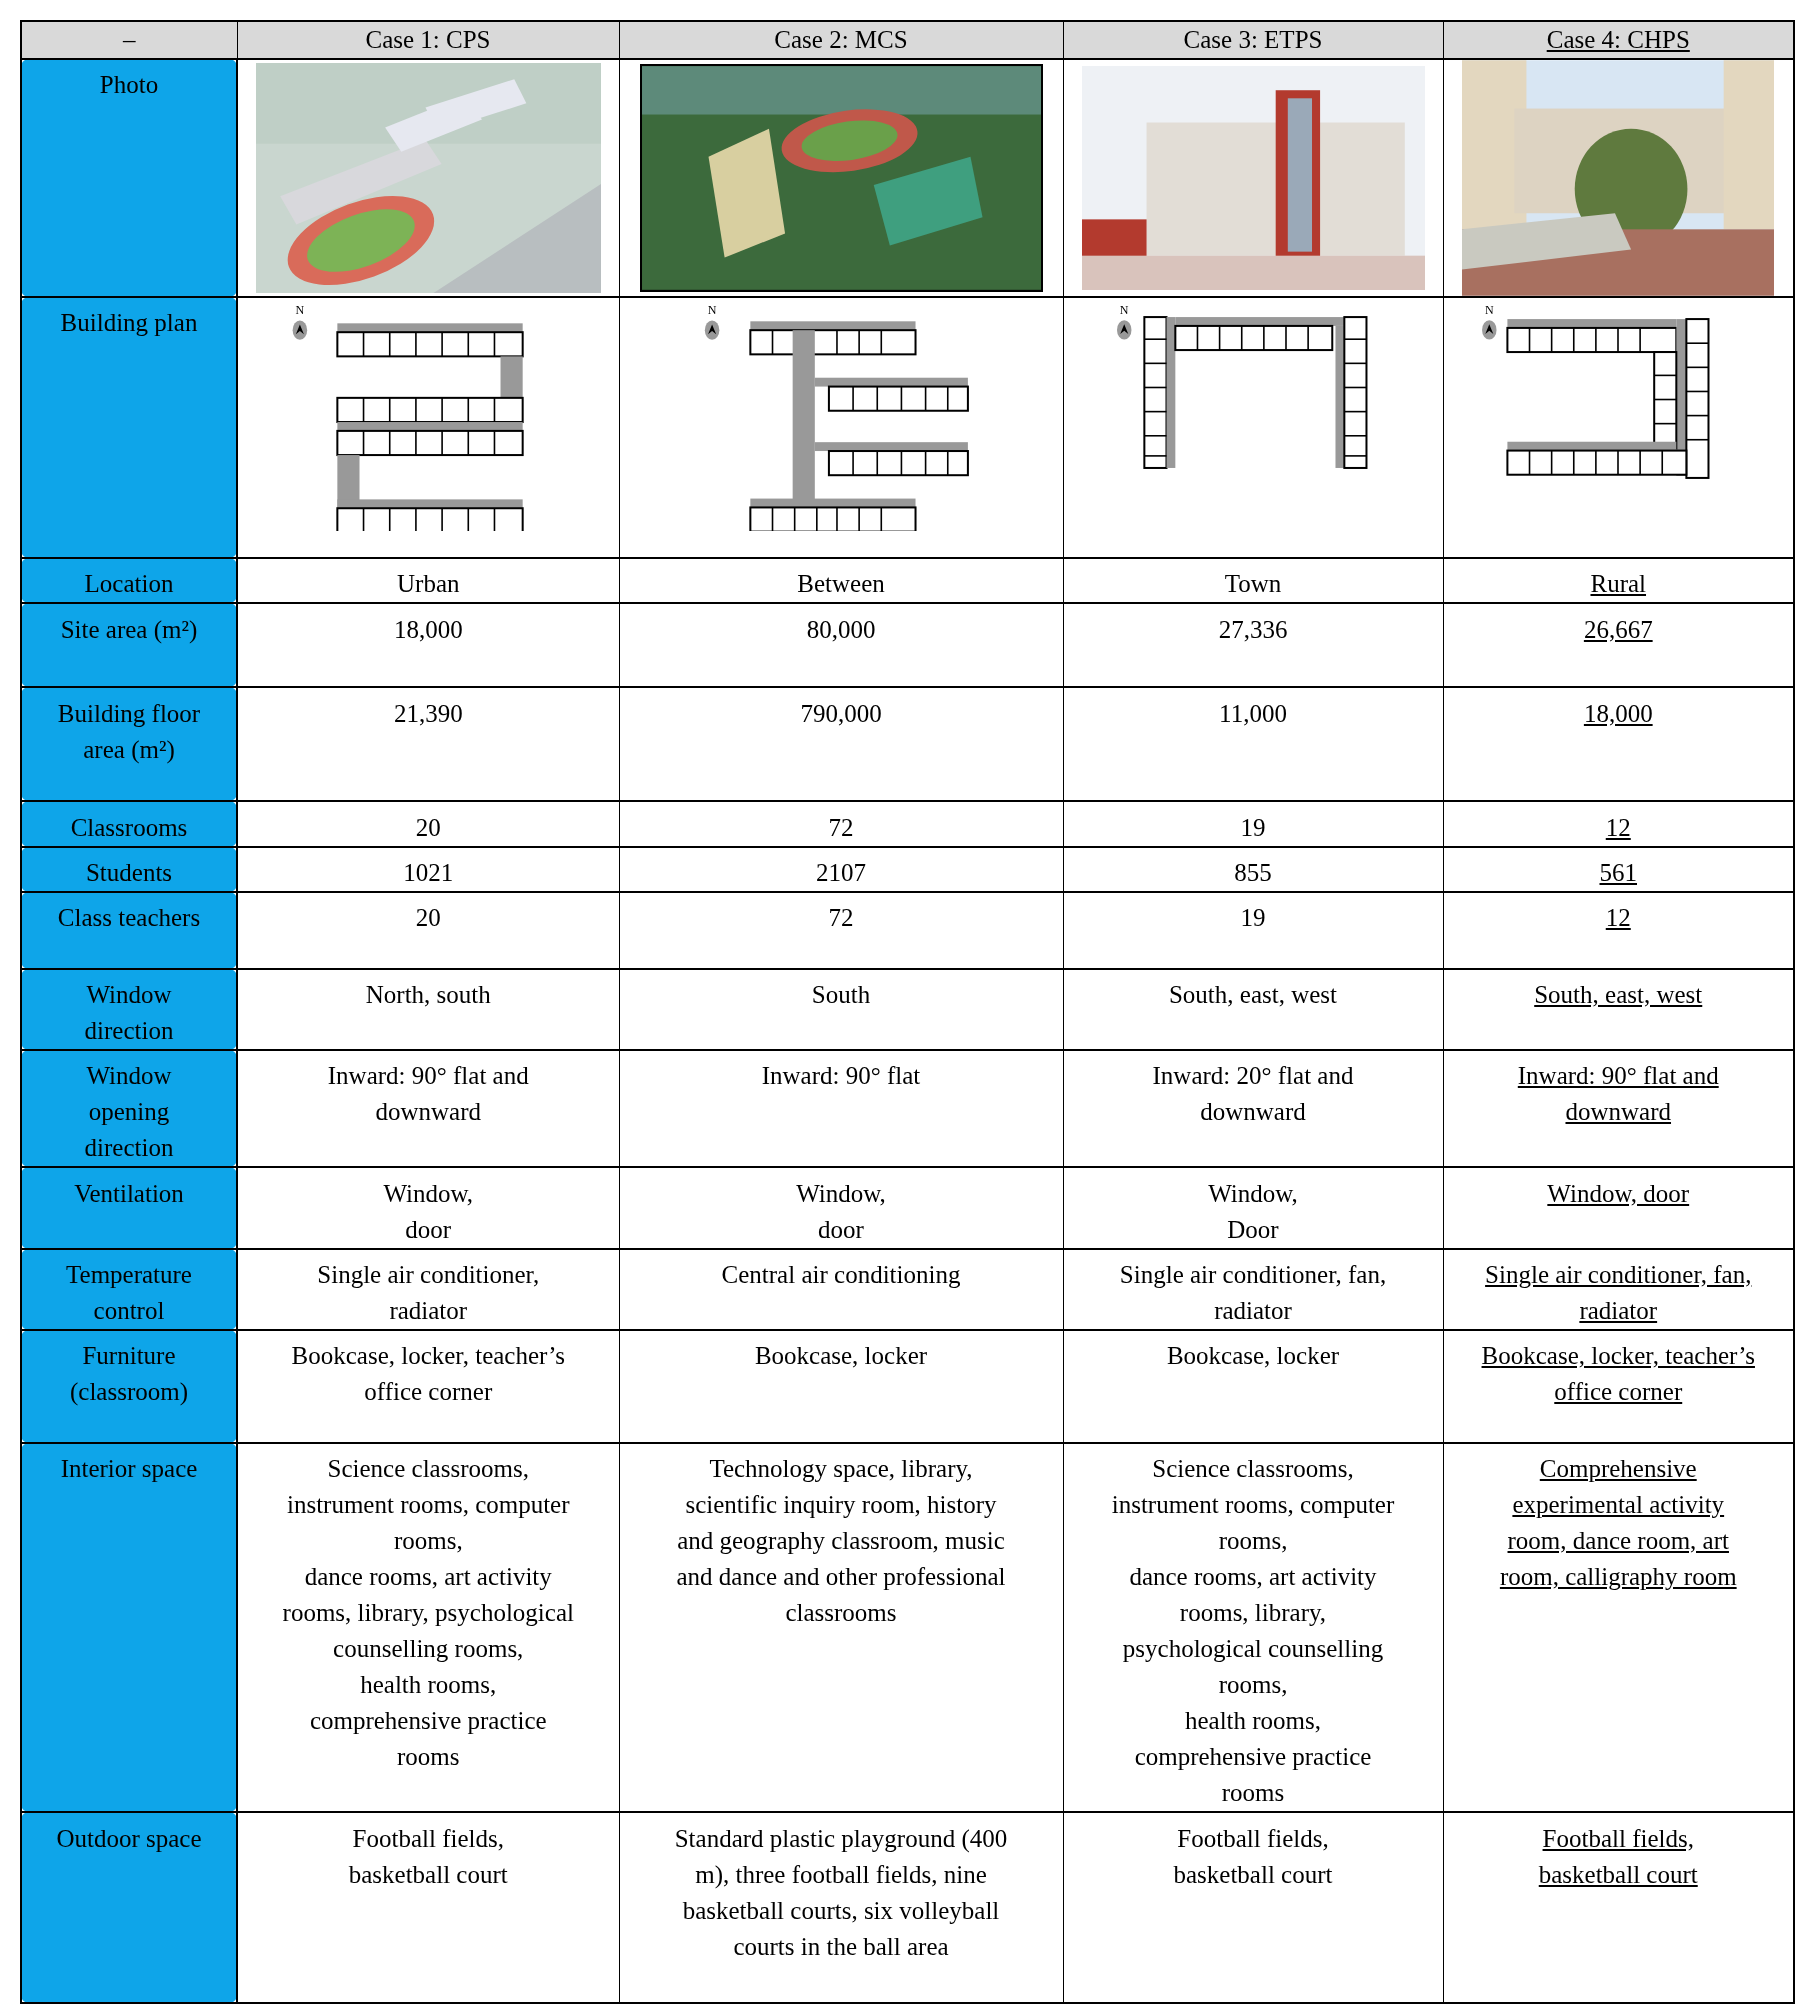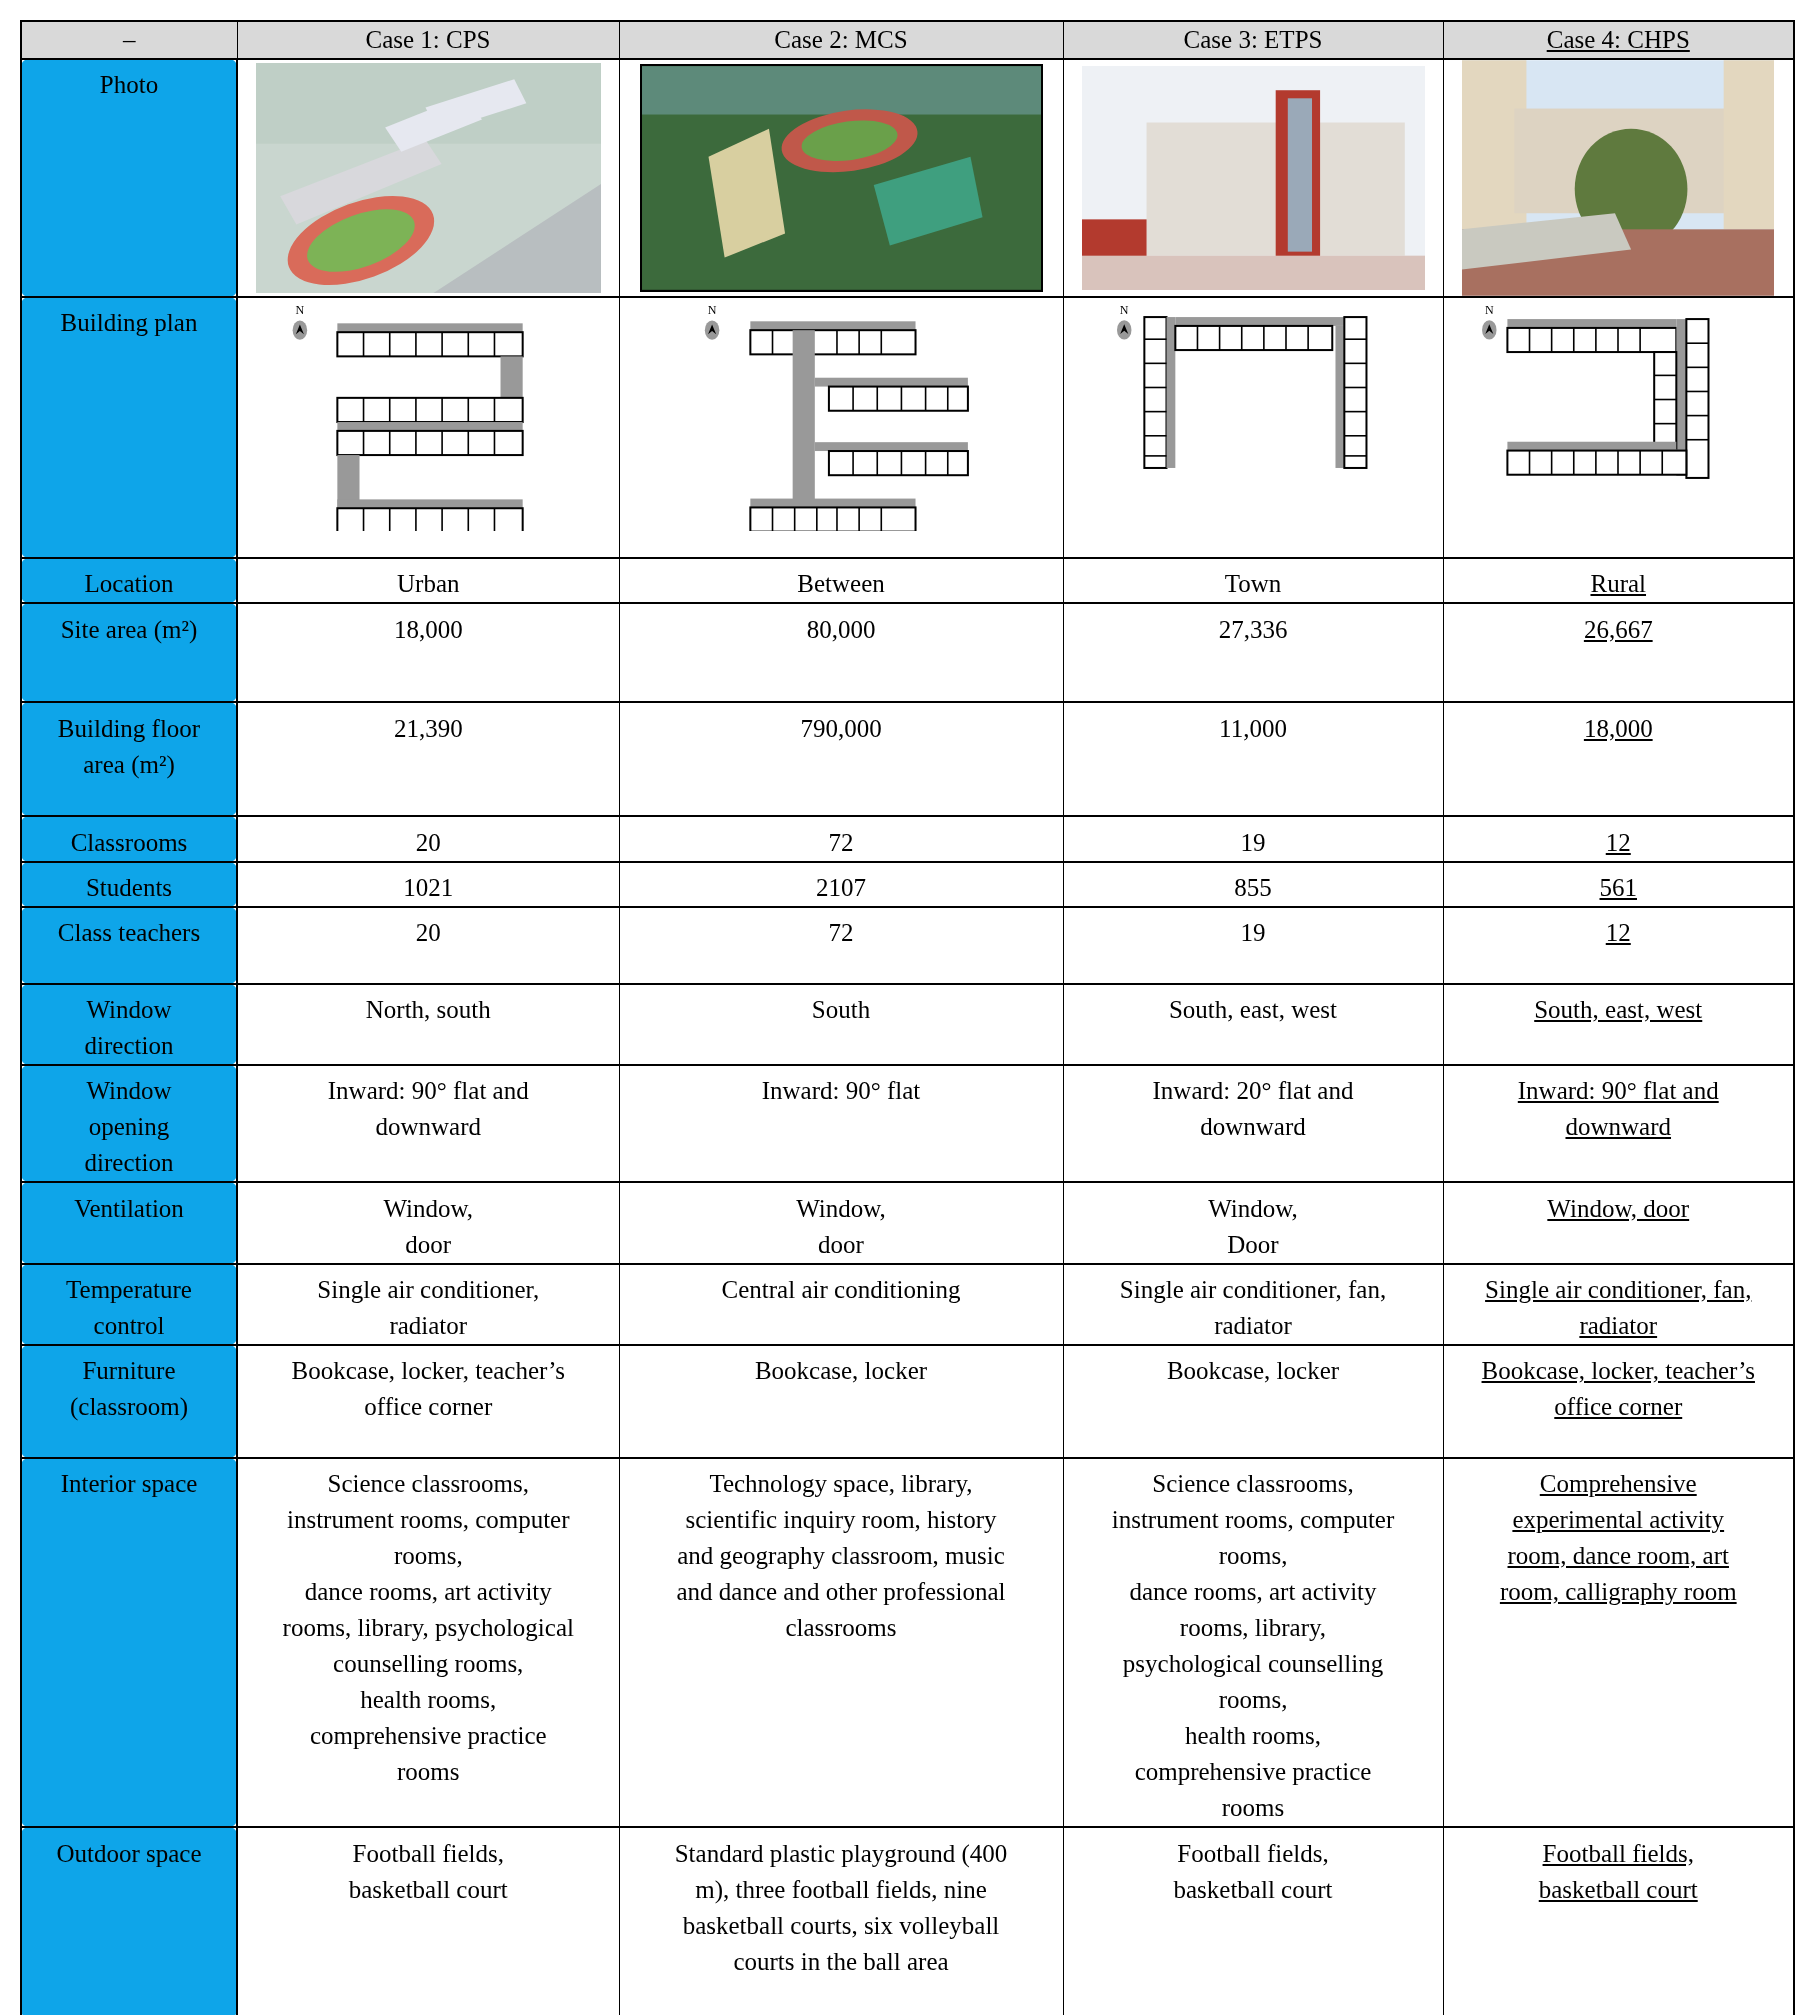--- a/index.html
+++ b/index.html
@@ -252,21 +252,21 @@
   <tr style="height:39px">
     <td class="label first">Location</td>
     <td>Urban</td>
     <td>Between</td>
     <td>Town</td>
     <td class="last">Rural</td>
   </tr>
 
 
 
-  <tr style="height:99px">
+  <tr style="height:84px">
     <td class="label first">Site area (m²)</td>
     <td>18,000</td>
     <td>80,000</td>
     <td>27,336</td>
     <td class="last">26,667</td>
   </tr>
 
   <tr style="height:114px">
     <td class="label first ml">Building floor
 area (m²)</td>

